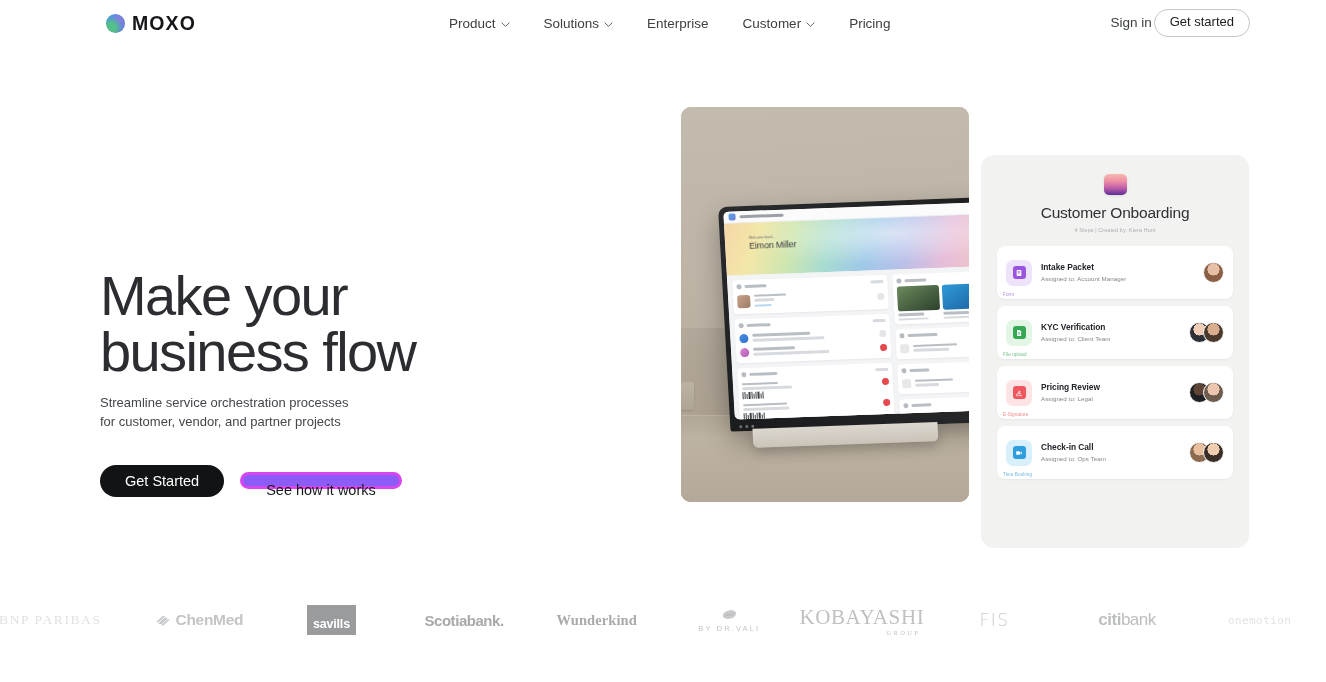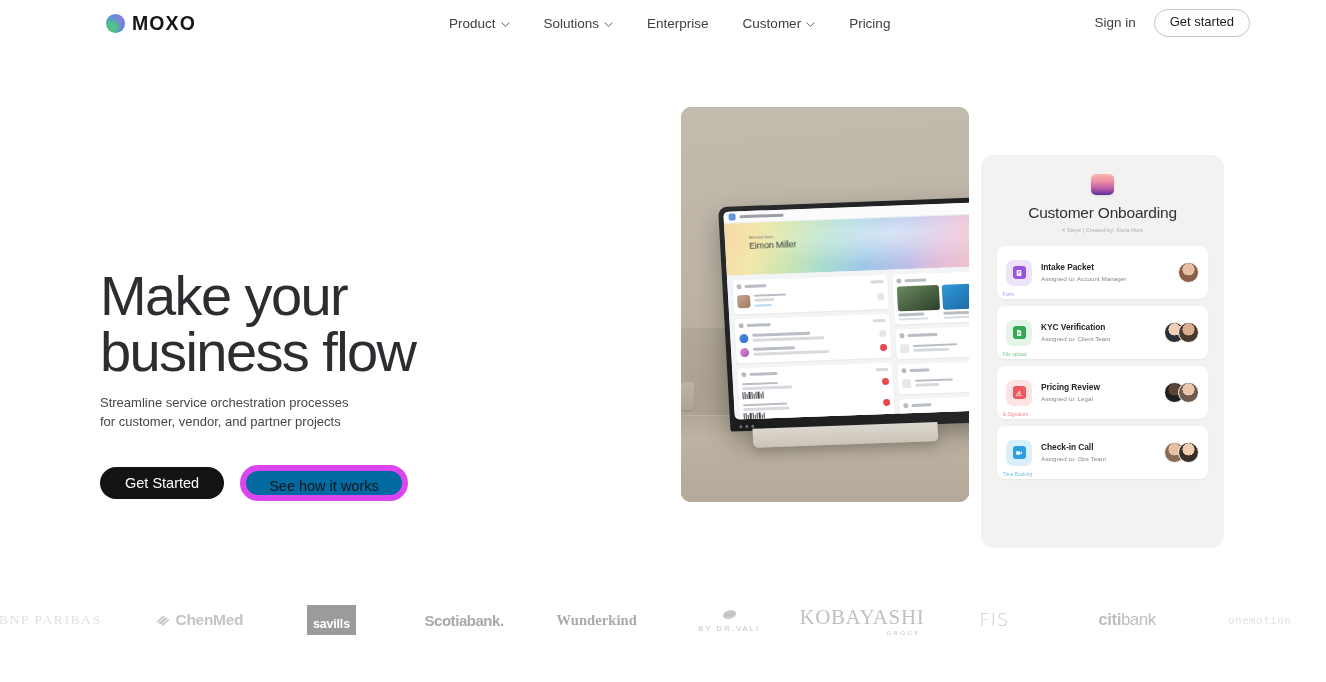--- a/index.html
+++ b/index.html
@@ -82,21 +82,21 @@
     position: relative;
     top: 1px;
   }
   .chev svg { display: block; }
 
   .nav-right {
     position: absolute;
     right: 76px;
     display: flex;
     align-items: center;
-    gap: 18px;
+    gap: 2px;
   }
   .signin {
     font-size: 13.5px;
     color: #3c4043;
     cursor: pointer;
     white-space: nowrap;
   }
   .get-started-pill {
     font-size: 13px;
     color: #1a1c1f;
@@ -145,27 +145,27 @@
     border: none;
     border-radius: 999px;
     padding: 0 25px;
     height: 32px;
     line-height: 32px;
     cursor: pointer;
     font-family: inherit;
     white-space: nowrap;
   }
   .btn-secondary {
-    background: #0369a1;
+    background: #8b5cf6;
     color: #15171a;
     font-size: 14.5px;
-    border: 6px solid #d946ef;
+    border: 3px solid #d946ef;
     border-radius: 999px;
     padding: 0 23px;
-    height: 36px;
+    height: 17px;
     line-height: 30px;
     cursor: pointer;
     font-family: inherit;
     white-space: nowrap;
   }
 
   
   .hero-photo {
     position: absolute;
     left: 681px;
@@ -309,21 +309,21 @@
   .barcode { display:flex; gap:1px; align-items:flex-end; height: 7px; margin-top: 2px;}
   .barcode i { display:block; width:1px; background:#3d4146; height:100%; }
   .barcode i:nth-child(3n){ height:70%; }
   .barcode i:nth-child(4n){ width:2px; }
 
   
   .wf-panel {
     position: absolute;
     left: 981px;
     top: 155px;
-    width: 243px;
+    width: 268px;
     height: 393px;
     background: #f2f2f1;
     border-radius: 13px;
     padding: 19px 16px 16px;
   }
   .wf-icon {
     width: 23px; height: 21px;
     margin: 0 auto;
     border-radius: 5px;
     background: linear-gradient(180deg, #f6b9b0 0%, #ef8fa5 34%, #c05fa8 66%, #5b2f96 100%);

